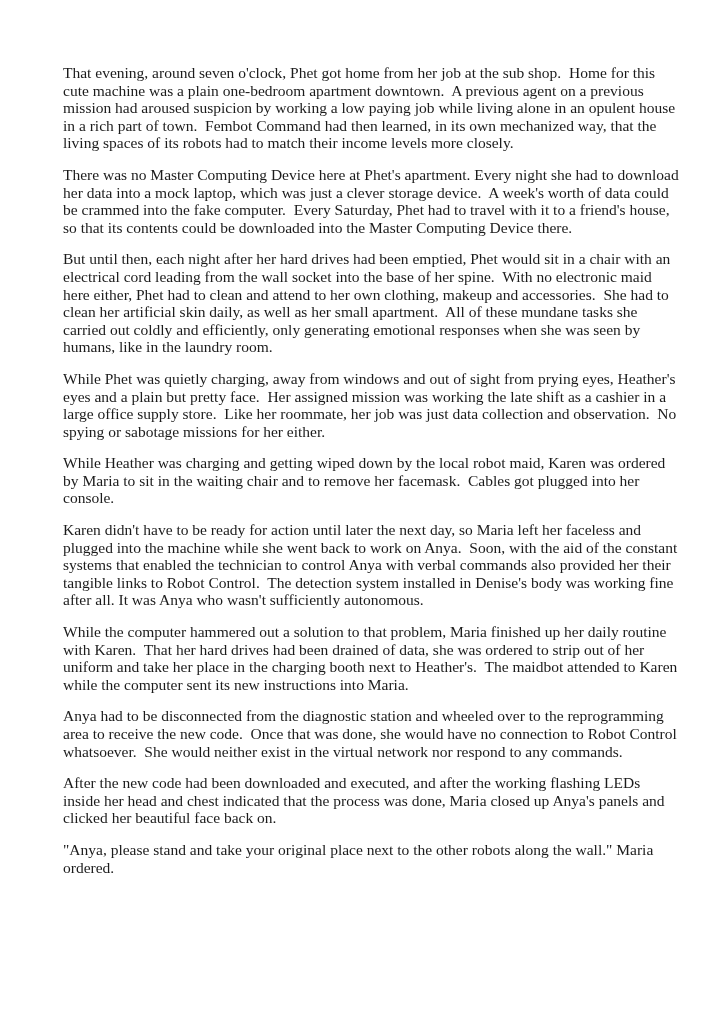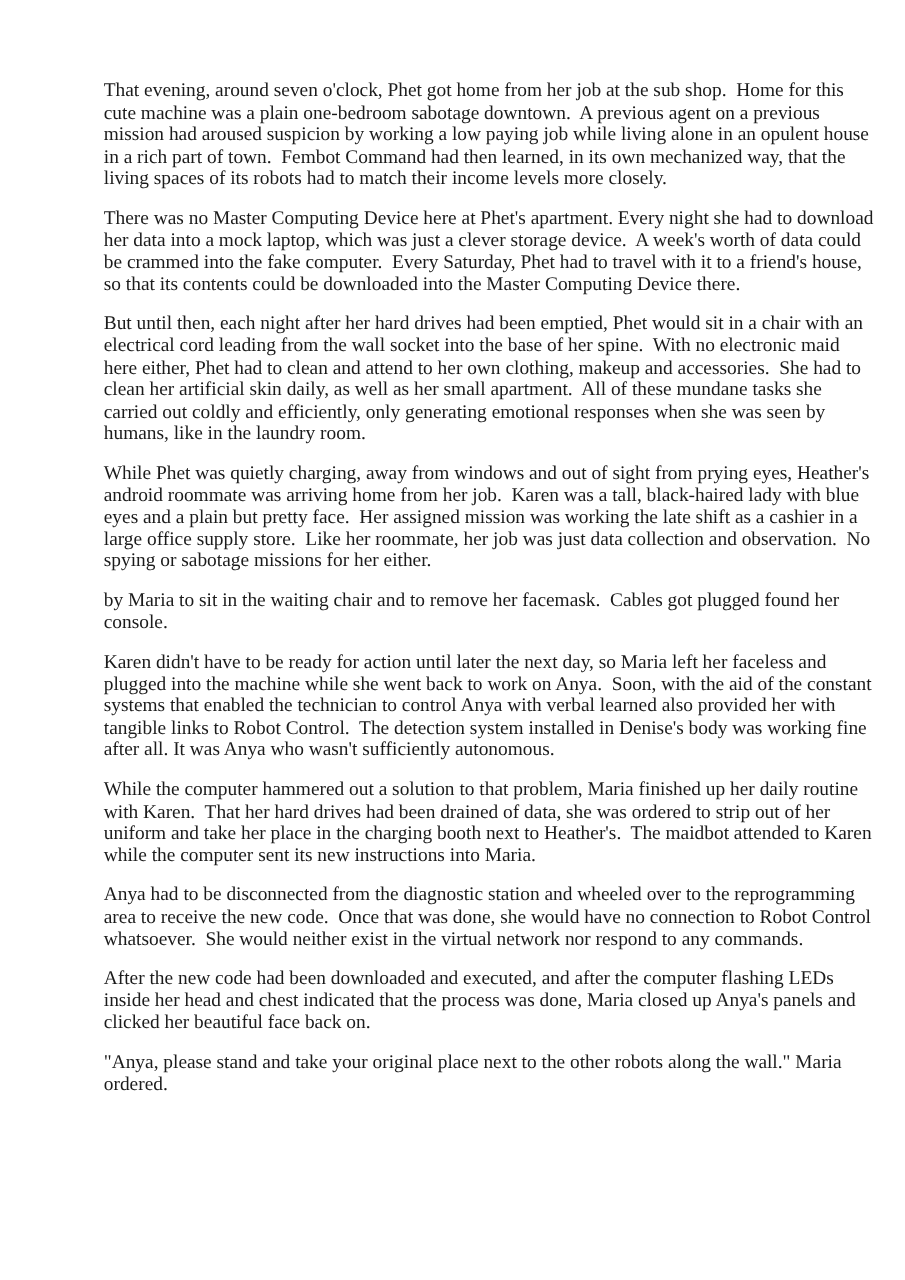--- a/index.html
+++ b/index.html
@@ -24,80 +24,79 @@
     line-height: 17.6px;
     color: #1b1b1b;
   }
   .para {
     margin: 0 0 14px 0;
     padding: 0;
   }
   .line {
     display: block;
     white-space: pre; 
-    margin-left: 20px;
   }
 </style>
 </head>
 <body>
 
 <div class="page">
   <main class="text-block">
       <p class="para">
         <span class="line">That evening, around seven o'clock, Phet got home from her job at the sub shop.  Home for this</span>
-        <span class="line">cute machine was a plain one-bedroom sabotage downtown.  A previous agent on a previous</span>
+        <span class="line">cute machine was a plain one-bedroom apartment downtown.  A previous agent on a previous</span>
         <span class="line">mission had aroused suspicion by working a low paying job while living alone in an opulent house</span>
         <span class="line">in a rich part of town.  Fembot Command had then learned, in its own mechanized way, that the</span>
         <span class="line">living spaces of its robots had to match their income levels more closely.</span>
       </p>
       <p class="para">
         <span class="line">There was no Master Computing Device here at Phet's apartment. Every night she had to download</span>
         <span class="line">her data into a mock laptop, which was just a clever storage device.  A week's worth of data could</span>
         <span class="line">be crammed into the fake computer.  Every Saturday, Phet had to travel with it to a friend's house,</span>
         <span class="line">so that its contents could be downloaded into the Master Computing Device there.</span>
       </p>
       <p class="para">
         <span class="line">But until then, each night after her hard drives had been emptied, Phet would sit in a chair with an</span>
         <span class="line">electrical cord leading from the wall socket into the base of her spine.  With no electronic maid</span>
         <span class="line">here either, Phet had to clean and attend to her own clothing, makeup and accessories.  She had to</span>
         <span class="line">clean her artificial skin daily, as well as her small apartment.  All of these mundane tasks she</span>
         <span class="line">carried out coldly and efficiently, only generating emotional responses when she was seen by</span>
         <span class="line">humans, like in the laundry room.</span>
       </p>
       <p class="para">
         <span class="line">While Phet was quietly charging, away from windows and out of sight from prying eyes, Heather's</span>
-        <span class="line">android roommate was arriving home from her job.  Karen was a tall, black-haired lady with blue</span>
         <span class="line">eyes and a plain but pretty face.  Her assigned mission was working the late shift as a cashier in a</span>
         <span class="line">large office supply store.  Like her roommate, her job was just data collection and observation.  No</span>
         <span class="line">spying or sabotage missions for her either.</span>
       </p>
       <p class="para">
-        <span class="line">by Maria to sit in the waiting chair and to remove her facemask.  Cables got plugged found her</span>
+        <span class="line">While Heather was charging and getting wiped down by the local robot maid, Karen was ordered</span>
+        <span class="line">by Maria to sit in the waiting chair and to remove her facemask.  Cables got plugged into her</span>
         <span class="line">console.</span>
       </p>
       <p class="para">
         <span class="line">Karen didn't have to be ready for action until later the next day, so Maria left her faceless and</span>
         <span class="line">plugged into the machine while she went back to work on Anya.  Soon, with the aid of the constant</span>
-        <span class="line">systems that enabled the technician to control Anya with verbal learned also provided her with</span>
+        <span class="line">systems that enabled the technician to control Anya with verbal commands also provided her their</span>
         <span class="line">tangible links to Robot Control.  The detection system installed in Denise's body was working fine</span>
         <span class="line">after all. It was Anya who wasn't sufficiently autonomous.</span>
       </p>
       <p class="para">
         <span class="line">While the computer hammered out a solution to that problem, Maria finished up her daily routine</span>
         <span class="line">with Karen.  That her hard drives had been drained of data, she was ordered to strip out of her</span>
         <span class="line">uniform and take her place in the charging booth next to Heather's.  The maidbot attended to Karen</span>
         <span class="line">while the computer sent its new instructions into Maria.</span>
       </p>
       <p class="para">
         <span class="line">Anya had to be disconnected from the diagnostic station and wheeled over to the reprogramming</span>
         <span class="line">area to receive the new code.  Once that was done, she would have no connection to Robot Control</span>
         <span class="line">whatsoever.  She would neither exist in the virtual network nor respond to any commands.</span>
       </p>
       <p class="para">
-        <span class="line">After the new code had been downloaded and executed, and after the computer flashing LEDs</span>
+        <span class="line">After the new code had been downloaded and executed, and after the working flashing LEDs</span>
         <span class="line">inside her head and chest indicated that the process was done, Maria closed up Anya's panels and</span>
         <span class="line">clicked her beautiful face back on.</span>
       </p>
       <p class="para">
         <span class="line">"Anya, please stand and take your original place next to the other robots along the wall." Maria</span>
         <span class="line">ordered.</span>
       </p>
     </main>
 </div>
 

